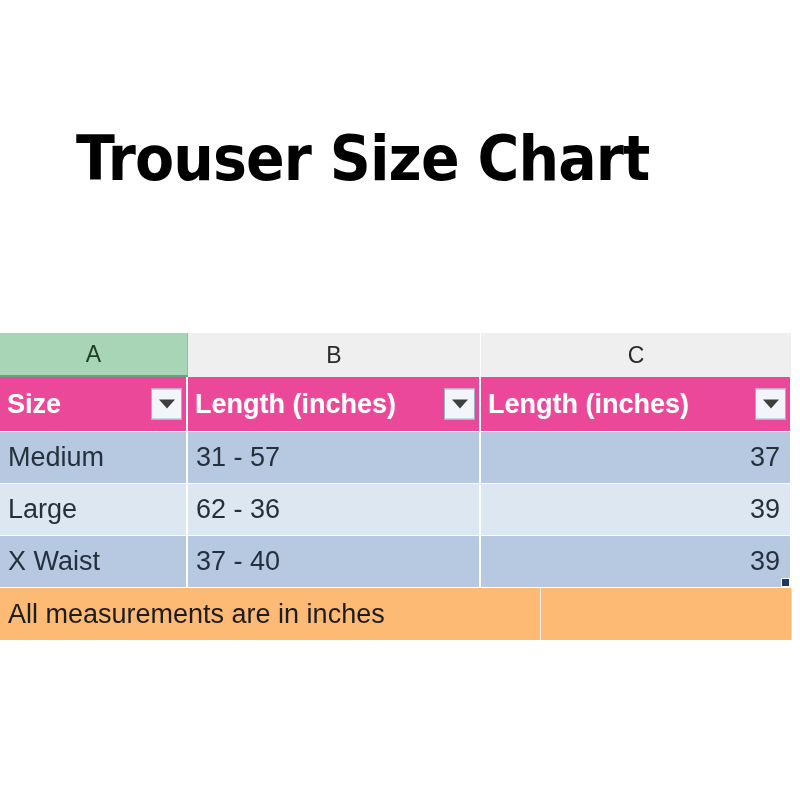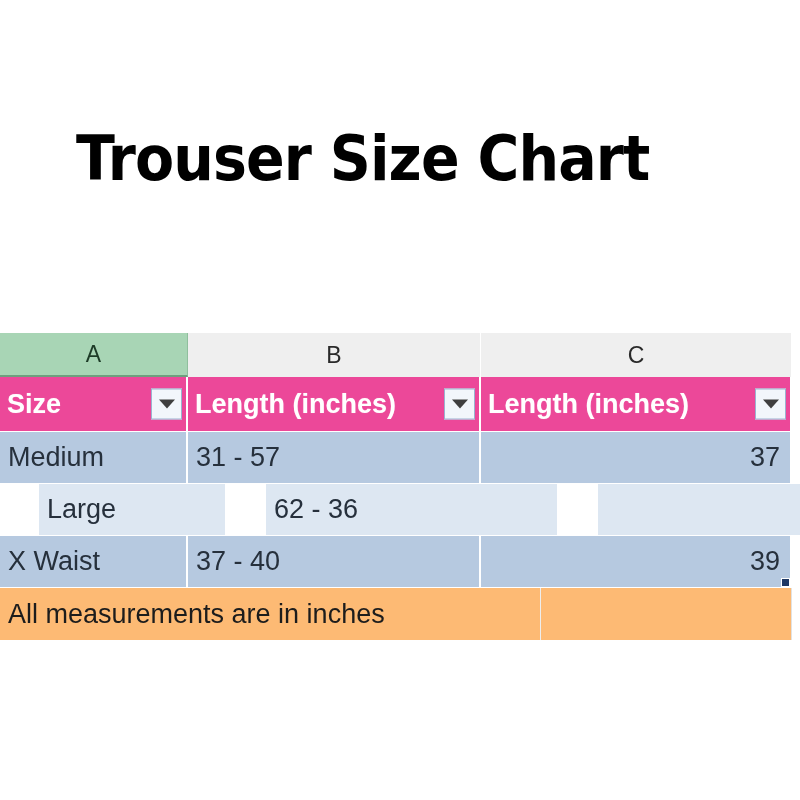--- a/index.html
+++ b/index.html
@@ -123,21 +123,21 @@
     align-items: center;
     padding: 0 8px;
     border-right: 2px solid #ffffff;
     border-bottom: 1px solid #ffffff;
     white-space: nowrap;
     overflow: hidden;
     position: relative;
   }
   .data-cell.num { justify-content: flex-end; padding-right: 10px; }
   .band-a { background: #b6c9e0; }
-  .band-b { background: #dde7f2; margin-left: 39px; }
+  .band-b { background: #dde7f2; }
 
   .fill-handle {
     position: absolute;
     right: 0px;
     bottom: 0px;
     width: 9px;
     height: 9px;
     background: #1f3864;
     border: 1px solid #ffffff;
     box-sizing: border-box;

